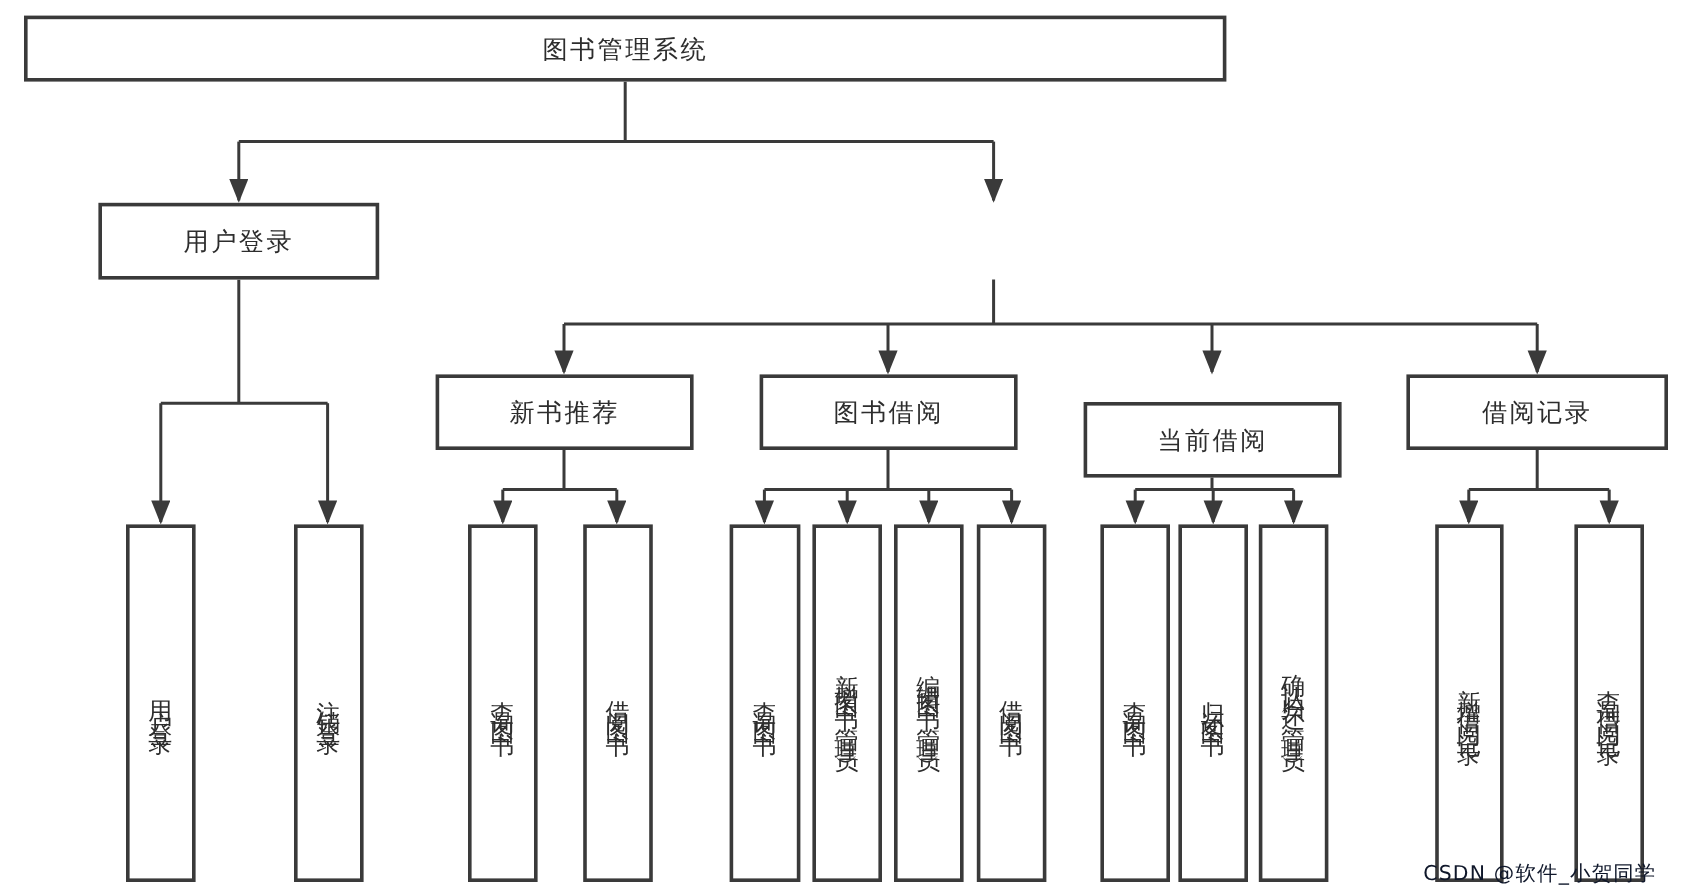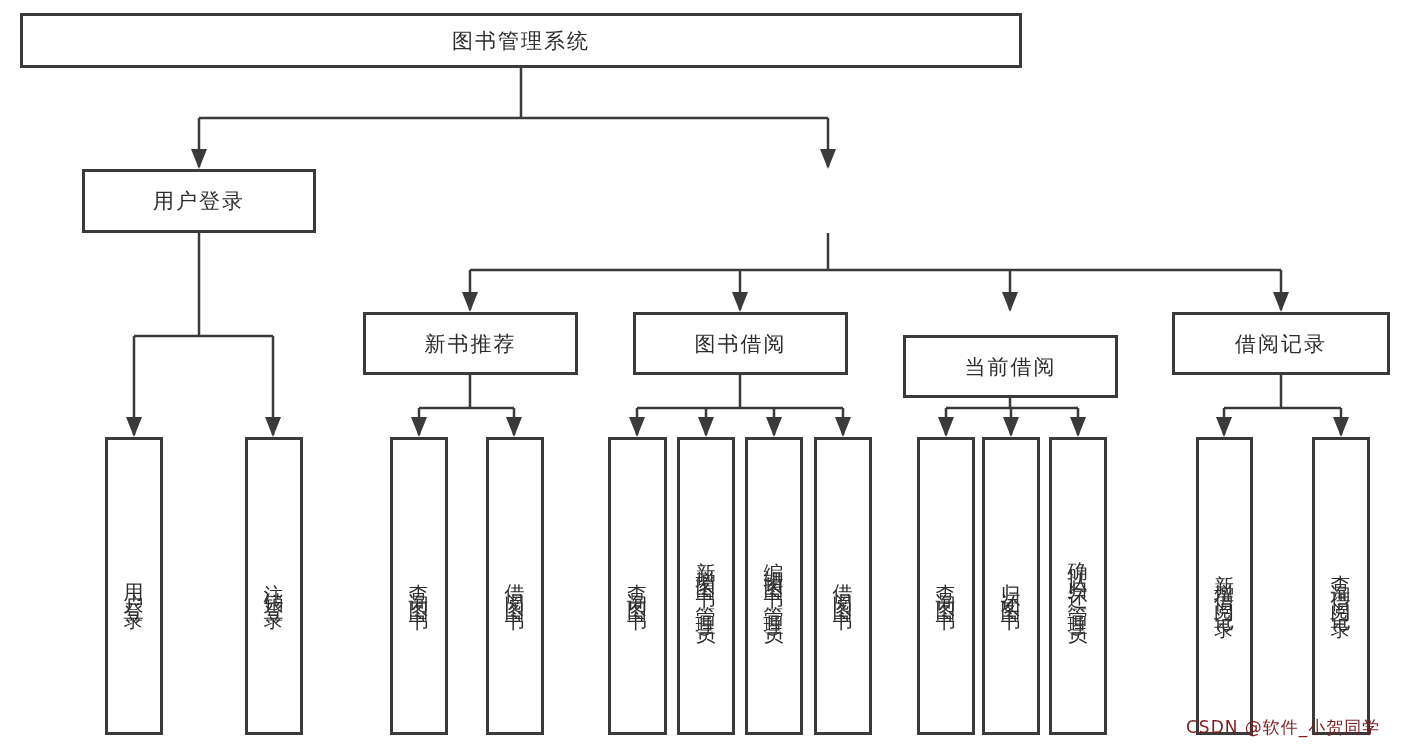--- a/index.html
+++ b/index.html
@@ -63,21 +63,21 @@
   .lf-10{left:982px;}
   .lf-11{left:1049px;}
   .lf-12{left:1196px;width:57px;}
   .lf-13{left:1312px;}
   #watermark{
     position:absolute;
     left:1186px;top:716px;
     z-index:2;
     font-size:17px;
     letter-spacing:1px;
-    color:#7f1d1d;
+    color:#0f172a;
     white-space:nowrap;
   }
 </style>
 </head>
 <body>
 
 <div id="stage">
 
   <svg id="wires" width="1405" height="747" viewBox="0 0 1405 747">
     <defs>

